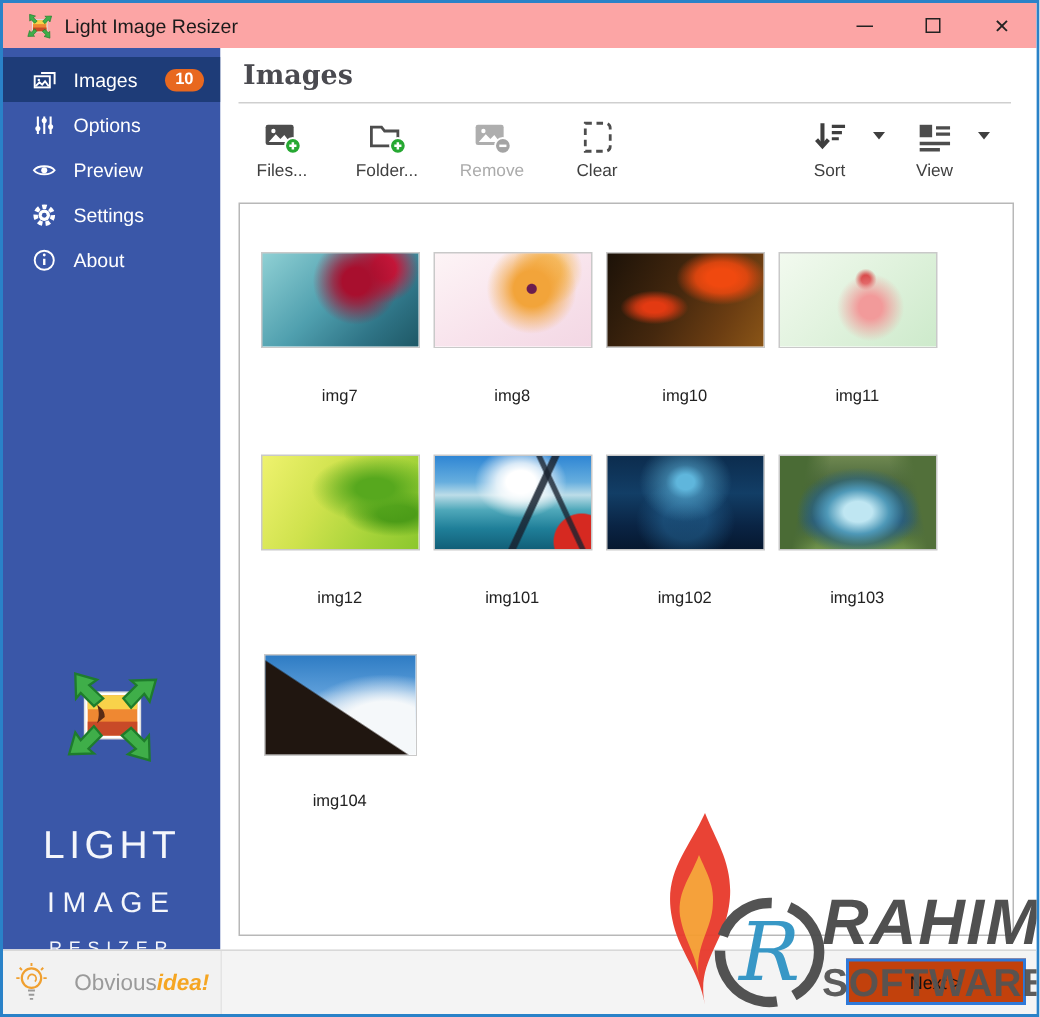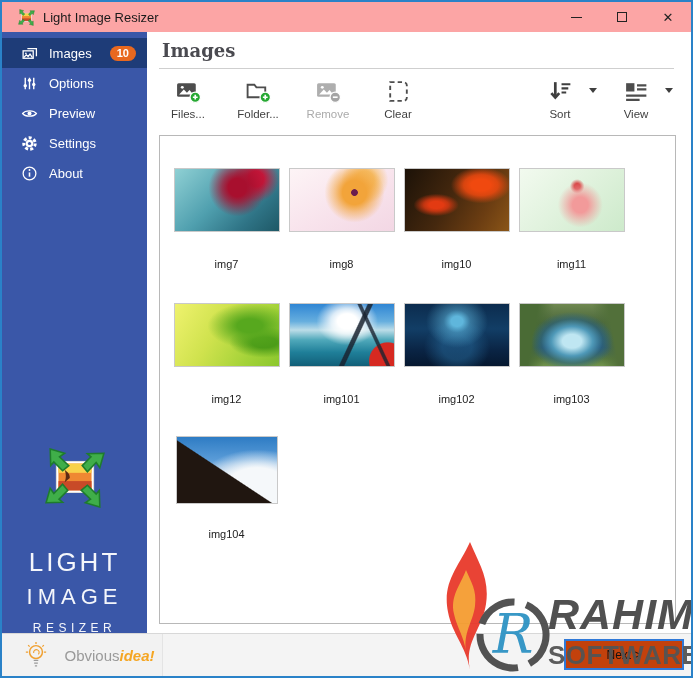--- a/index.html
+++ b/index.html
@@ -20,36 +20,36 @@
   
   .sidebar{position:absolute;left:0;top:30px;width:145px;bottom:43px;background:#3a57a8;}
   .menu{padding-top:6px;}
   .menu-item{height:30px;display:flex;align-items:center;padding-left:19px;color:#fff;font-size:13px;cursor:default;}
   .menu-item.selected{background:#1e3c78;}
   .menu-item .mi-icon{width:17px;height:17px;margin-right:11px;flex:0 0 auto;}
   .badge{margin-left:auto;margin-right:11px;background:#e8681f;color:#fff;font-size:11px;font-weight:bold;padding:1px 7px 2px;border-radius:9px;}
   .brand{position:absolute;left:0;right:0;top:415px;text-align:center;color:#f4f6fb;}
   .brand .logo{width:62px;height:62px;}
   .brand-l1{font-size:26px;letter-spacing:3px;margin-top:34px;}
-  .brand-l2{font-size:22px;letter-spacing:5px;margin-top:6px;}
+  .brand-l2{font-size:19px;letter-spacing:5px;margin-top:13px;}
   .brand-l3{font-size:12px;letter-spacing:4.5px;margin-top:11px;}
   
   .bottombar{position:absolute;left:0;right:0;bottom:0;height:43px;background:#f4f4f4;border-top:1px solid #d8d8d8;box-sizing:border-box;}
-  .partner{position:absolute;left:0;top:0;bottom:0;width:145px;border-right:1px solid #e4e4e4;display:flex;align-items:center;justify-content:center;gap:16px;background:#f2f2f2;padding-left:15px;}
+  .partner{position:absolute;left:0;top:0;bottom:0;width:145px;border-right:1px solid #e4e4e4;display:flex;align-items:center;justify-content:center;gap:16px;background:#f2f2f2;}
   .partner .bulb{width:24px;height:28px;}
   .partner-text{font-size:15px;color:#9a9a9a;}
   .partner-text b{color:#f5a623;font-weight:bold;font-style:italic;}
   .next-btn{position:absolute;right:7px;top:5px;width:120px;height:31px;background:#c2410c;border:2px solid #3079d8;font-size:12px;color:#111;font-family:"Liberation Sans",sans-serif;}
   
   .main{position:absolute;left:145px;top:30px;right:0;bottom:43px;background:#fff;}
   .page-title{position:absolute;left:15px;top:8px;font-family:"DejaVu Serif",serif;font-weight:bold;font-size:18px;color:#4a4a50;margin:0;}
   .title-rule{position:absolute;left:12px;right:17px;top:36px;border:none;border-top:1px solid #cfcfcf;margin:0;}
   .toolbar{position:absolute;left:14px;right:15px;top:44px;height:56px;}
   .tool-group{display:flex;gap:16px;}
-  .tool-right{position:absolute;right:3px;top:0;display:flex;gap:12px;}
+  .tool-right{position:absolute;right:16px;top:0;display:flex;gap:6px;}
   .tool-btn{width:54px;display:flex;flex-direction:column;align-items:center;gap:3px;font-size:11.5px;color:#3f3f3f;background:none;border:none;padding:2px 0;font-family:"Liberation Sans",sans-serif;}
   .tool-btn.disabled{color:#ababab;}
   .tool-btn .ti{width:27px;height:27px;}
   .drop-group{display:flex;align-items:flex-start;}
   .caret{width:0;height:0;border-left:4px solid transparent;border-right:4px solid transparent;border-top:5px solid #3f3f3f;margin-top:12px;margin-left:2px;}
   
   .panel{position:absolute;left:12px;top:103px;width:517px;height:489px;border:1px solid #b8b8b8;background:#fff;box-sizing:border-box;overflow:hidden;}
   .grid{position:absolute;left:9px;top:18px;display:grid;grid-template-columns:repeat(4,115px);}
   .cell{height:135px;display:flex;flex-direction:column;align-items:center;}
   .thumb-area{height:92px;width:100%;display:flex;align-items:center;justify-content:center;}

